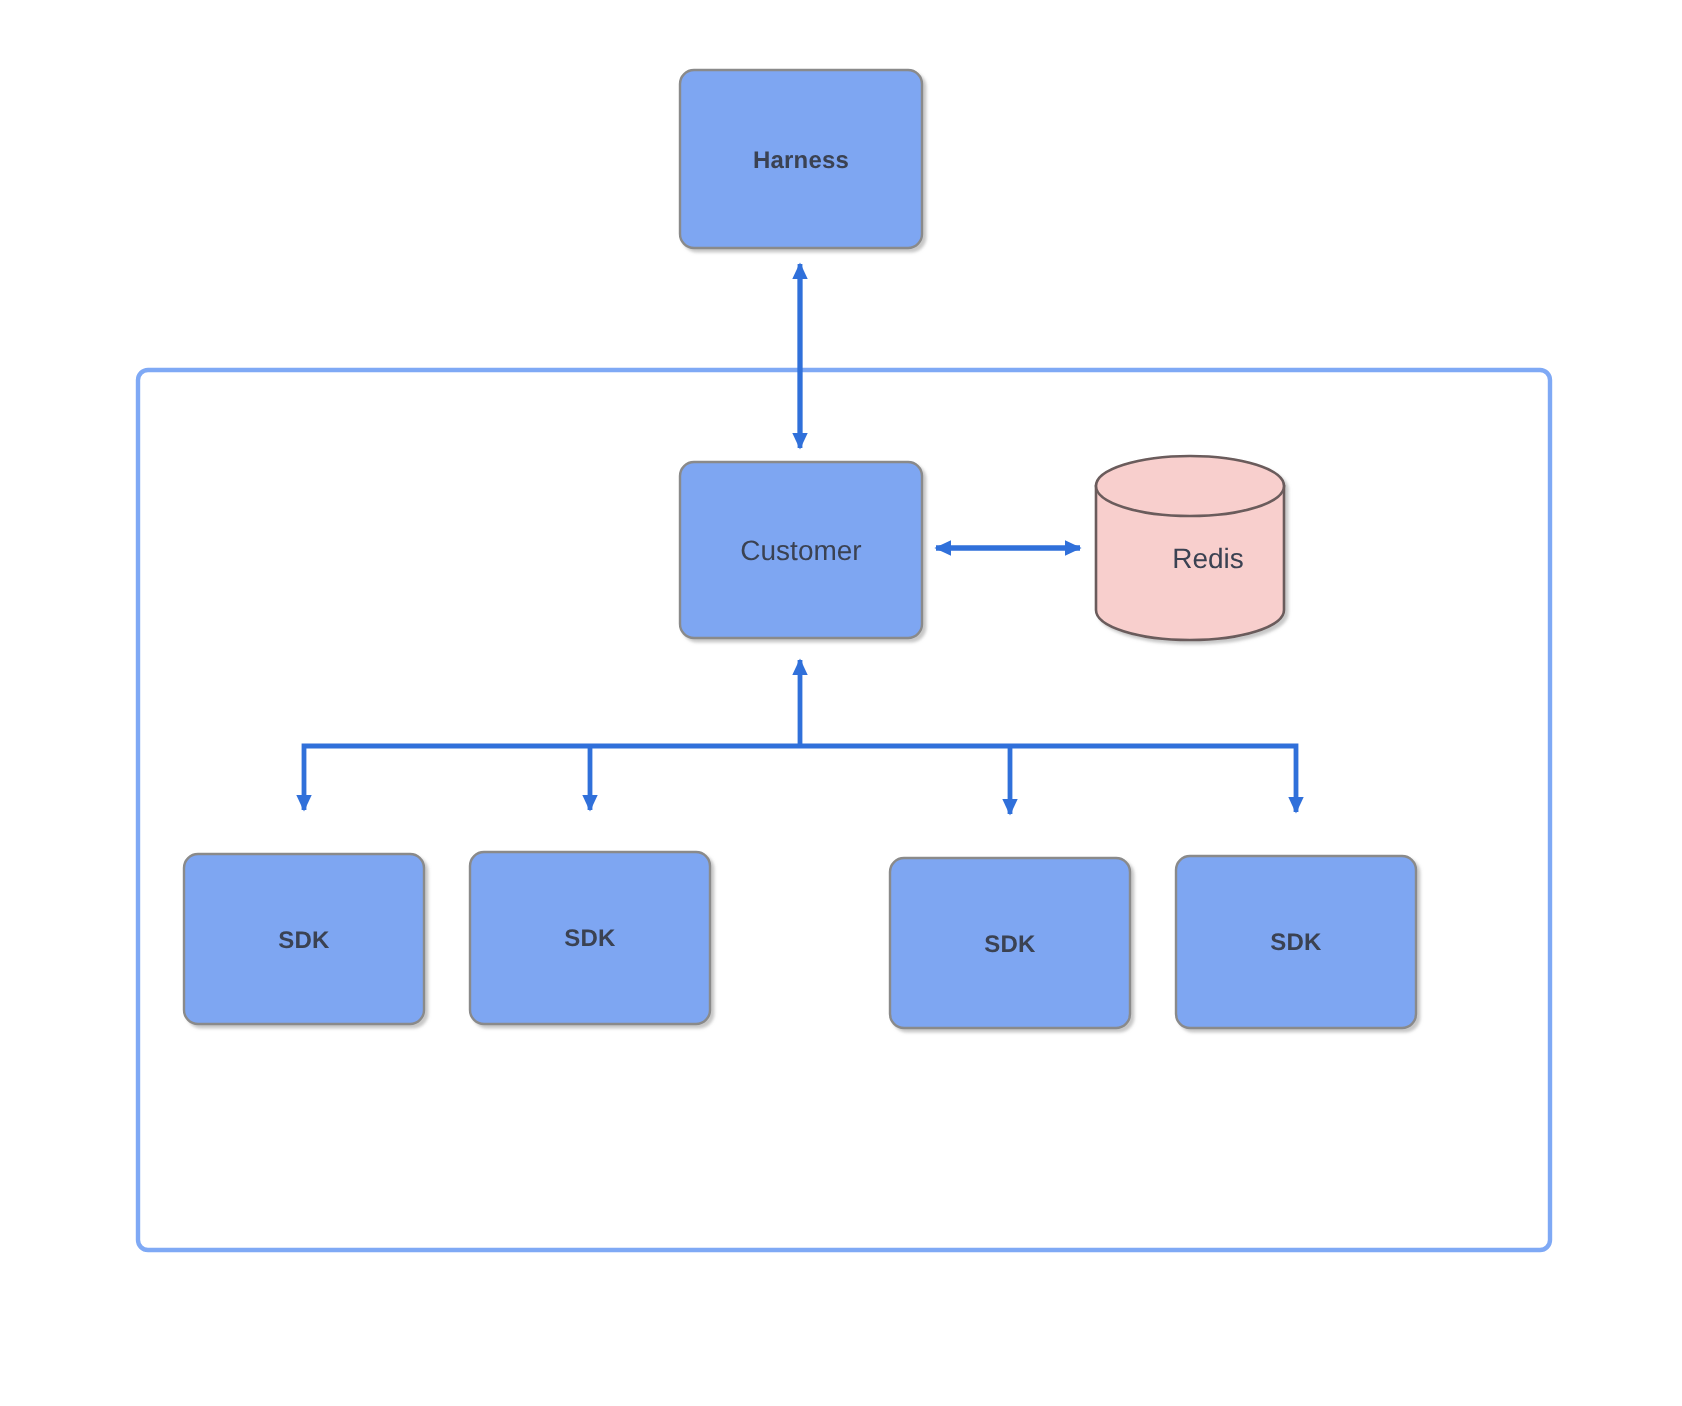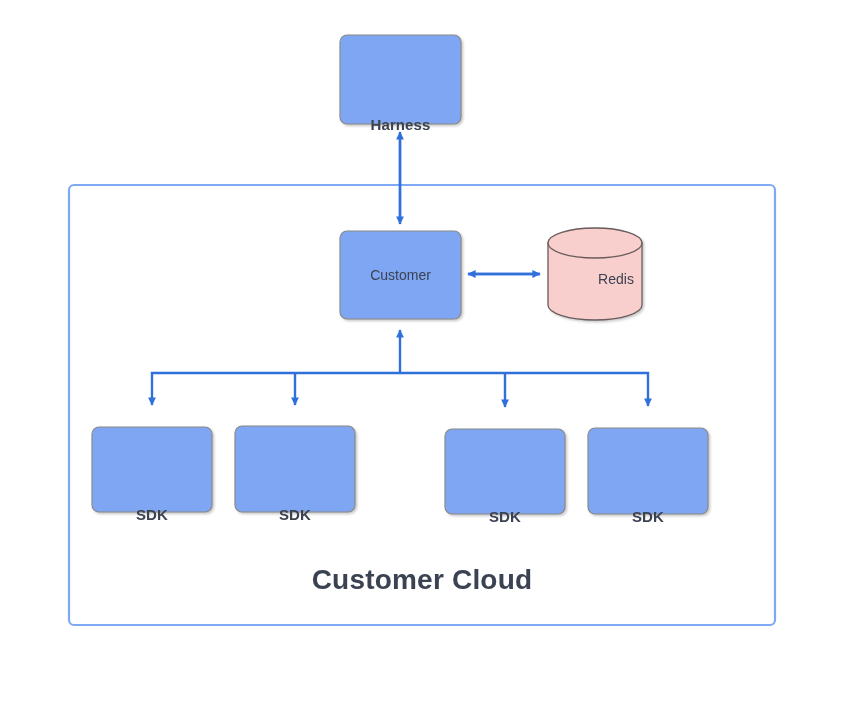--- a/index.html
+++ b/index.html
@@ -33,23 +33,22 @@
     display: flex;
     align-items: center;
     justify-content: center;
     text-align: center;
     color: #3b4252;
     pointer-events: none;
     white-space: nowrap;
   }
   .label-bold {
     font-weight: bold;
-    font-size: 15px;
+    font-size: 12px;
     letter-spacing: 0.1px;
-    margin-top: 45px;
   }
   .label-regular {
     font-weight: normal;
     font-size: 14px;
   }
   .label-title {
     font-weight: bold;
     font-size: 28px;
     letter-spacing: 0.2px;
   }
@@ -111,31 +110,30 @@
     <rect x="92" y="427" width="120" height="85" rx="7" ry="7" fill="#7ea6f2" stroke="#8a8a8a" stroke-width="1.2" filter="url(#boxshadow)"></rect>
     <rect x="235" y="426" width="120" height="86" rx="7" ry="7" fill="#7ea6f2" stroke="#8a8a8a" stroke-width="1.2" filter="url(#boxshadow)"></rect>
     <rect x="445" y="429" width="120" height="85" rx="7" ry="7" fill="#7ea6f2" stroke="#8a8a8a" stroke-width="1.2" filter="url(#boxshadow)"></rect>
     <rect x="588" y="428" width="120" height="86" rx="7" ry="7" fill="#7ea6f2" stroke="#8a8a8a" stroke-width="1.2" filter="url(#boxshadow)"></rect>
   </svg>
 
   <div class="node-label label-bold" style="left:340px; top:35px; width:121px; height:89px;">Harness</div>
 
   <div class="node-label label-regular" style="left:340px; top:231px; width:121px; height:88px;">Customer</div>
 
-  <div class="node-label label-regular" style="left:544px; top:238px; width:94px; height:82px;padding-left:25px;">Redis</div>
+  <div class="node-label label-regular" style="left:532px; top:238px; width:94px; height:82px;padding-left:25px;">Redis</div>
 
   <div class="node-label label-bold" style="left:92px; top:427px; width:120px; height:85px;">SDK</div>
 
   <div class="node-label label-bold" style="left:235px; top:426px; width:120px; height:86px;">SDK</div>
 
   <div class="node-label label-bold" style="left:445px; top:429px; width:120px; height:85px;">SDK</div>
 
   <div class="node-label label-bold" style="left:588px; top:428px; width:120px; height:86px;">SDK</div>
 
-  <div class="node-label label-title" style="left:68px; top:558px; width:708px; height:44px;">Customer Cloud</div>
 
   <div class="hit" style="left:340px; top:35px; width:121px; height:89px;"></div>
   <div class="hit" style="left:340px; top:231px; width:121px; height:88px;"></div>
   <div class="hit" style="left:548px; top:228px; width:94px; height:92px;"></div>
   <div class="hit" style="left:92px; top:427px; width:120px; height:85px;"></div>
   <div class="hit" style="left:235px; top:426px; width:120px; height:86px;"></div>
   <div class="hit" style="left:445px; top:429px; width:120px; height:85px;"></div>
   <div class="hit" style="left:588px; top:428px; width:120px; height:86px;"></div>
 
 </div>

